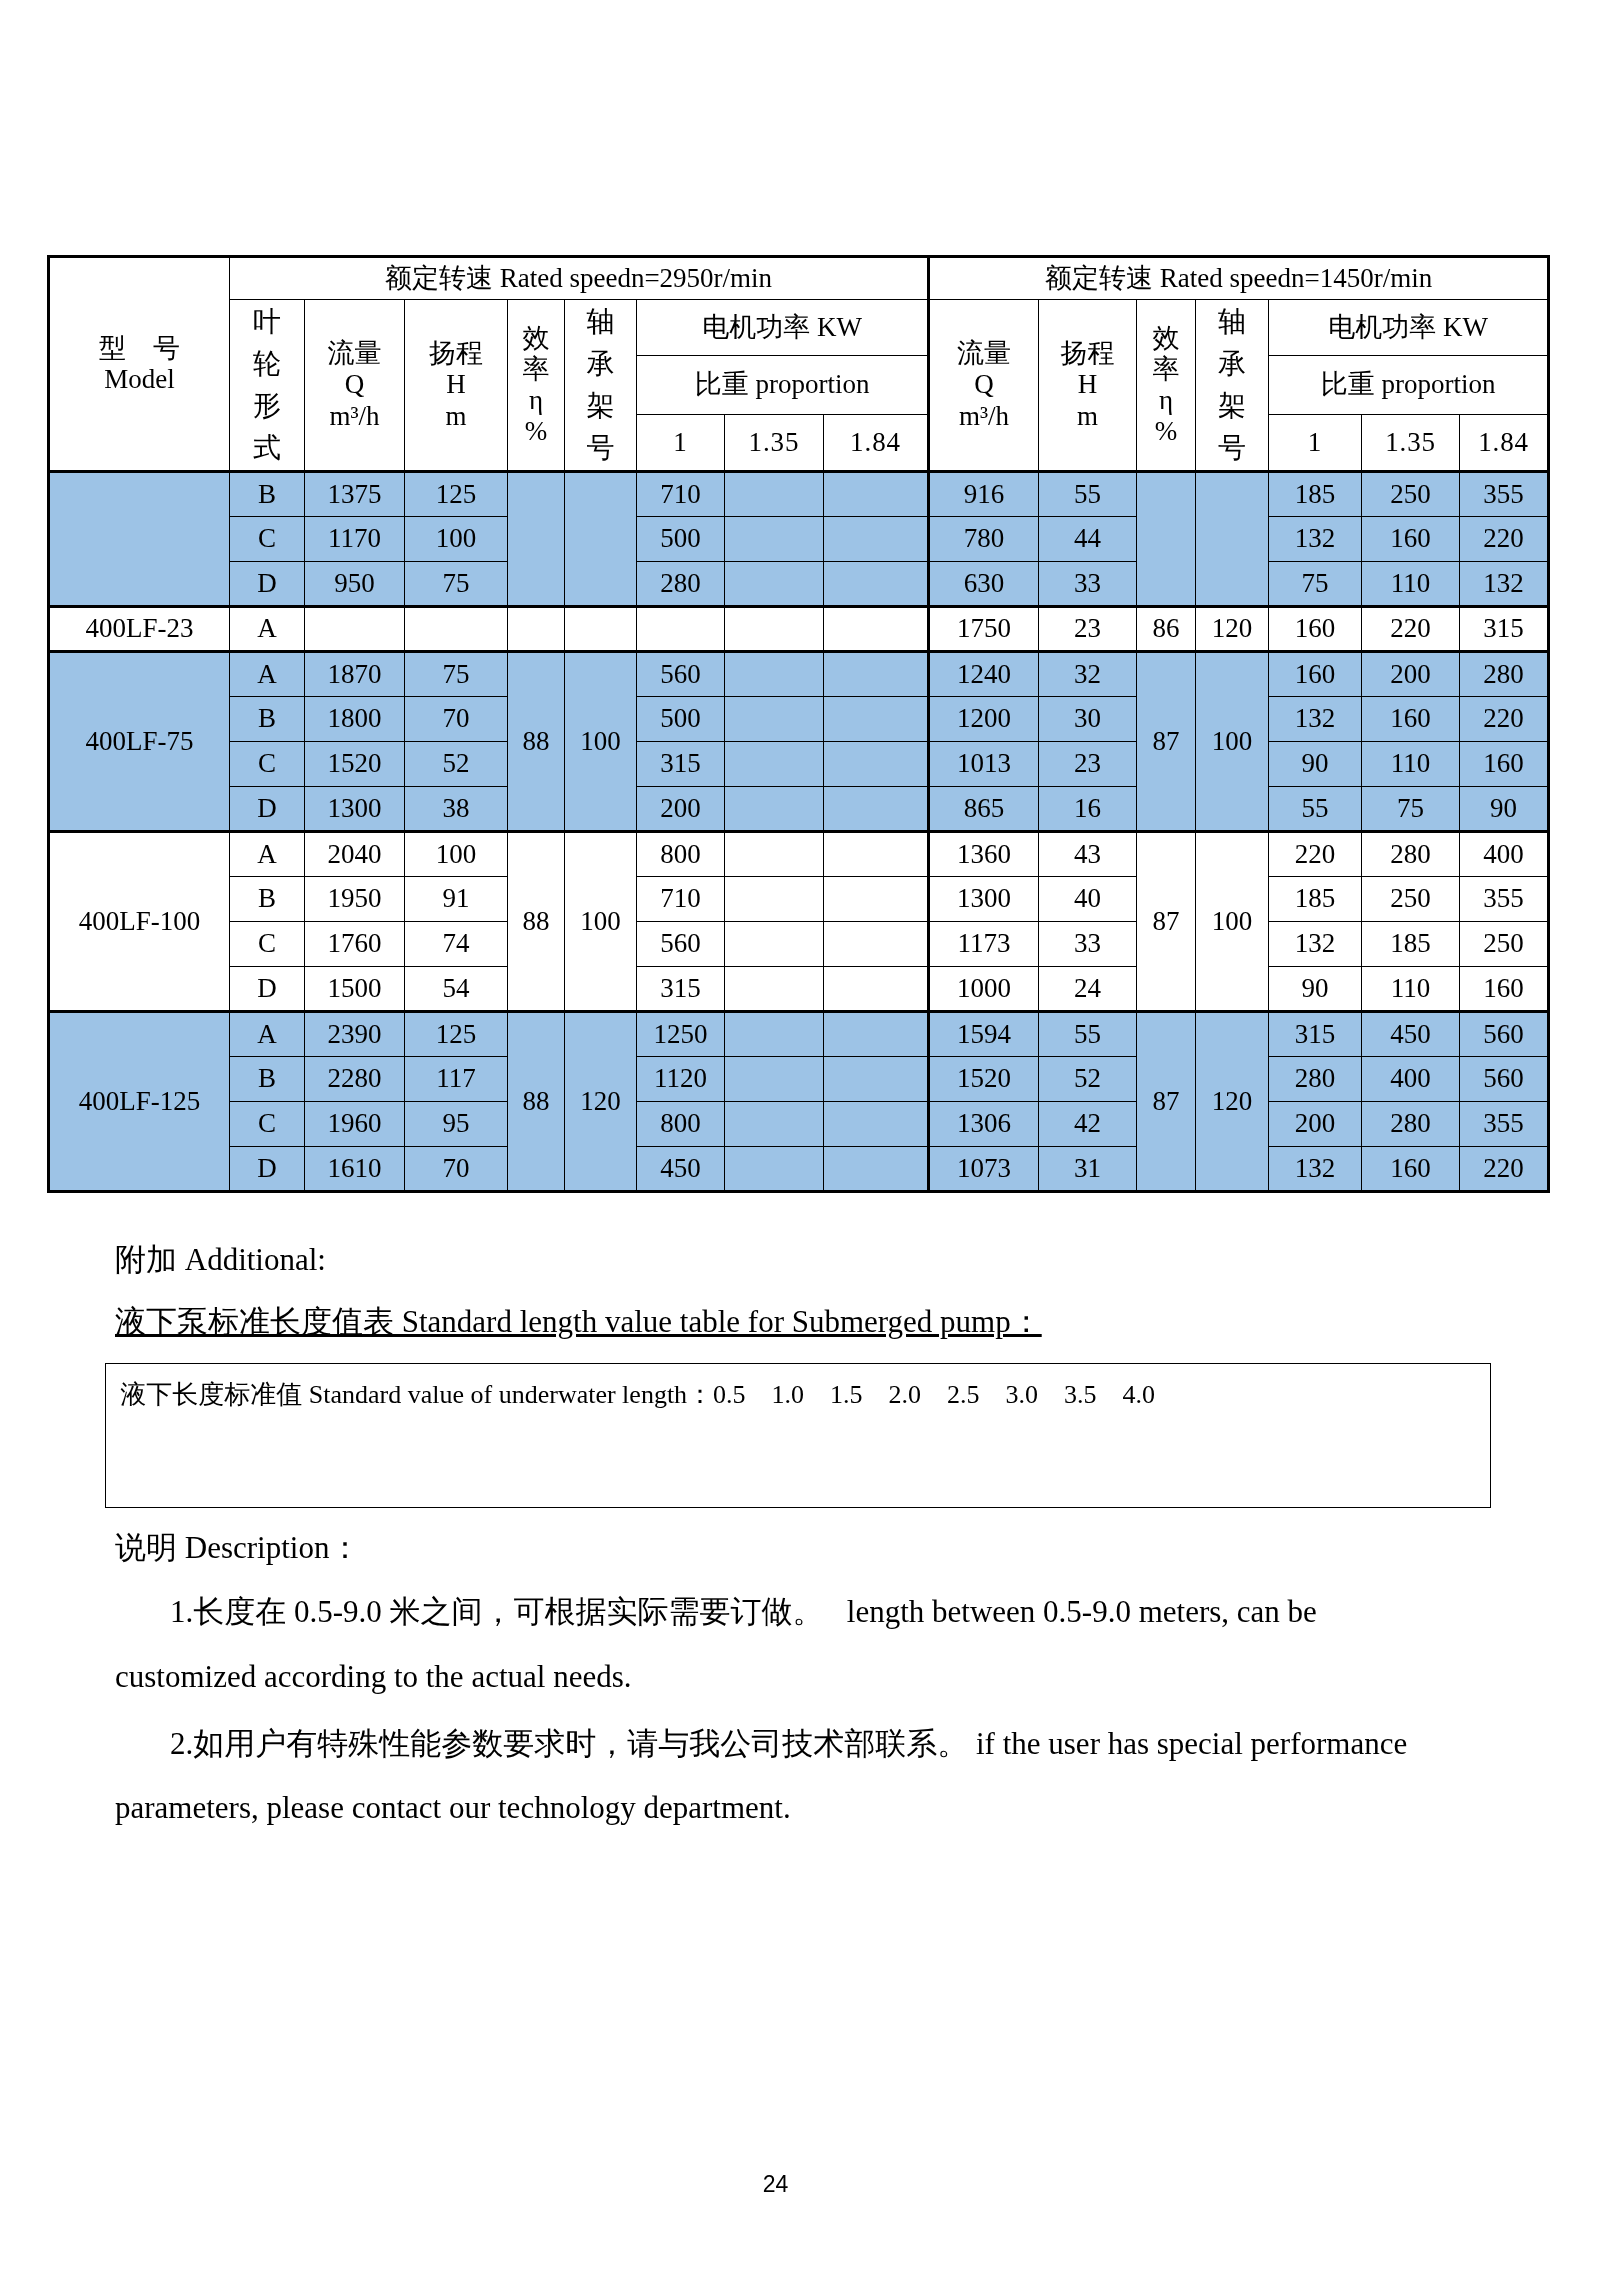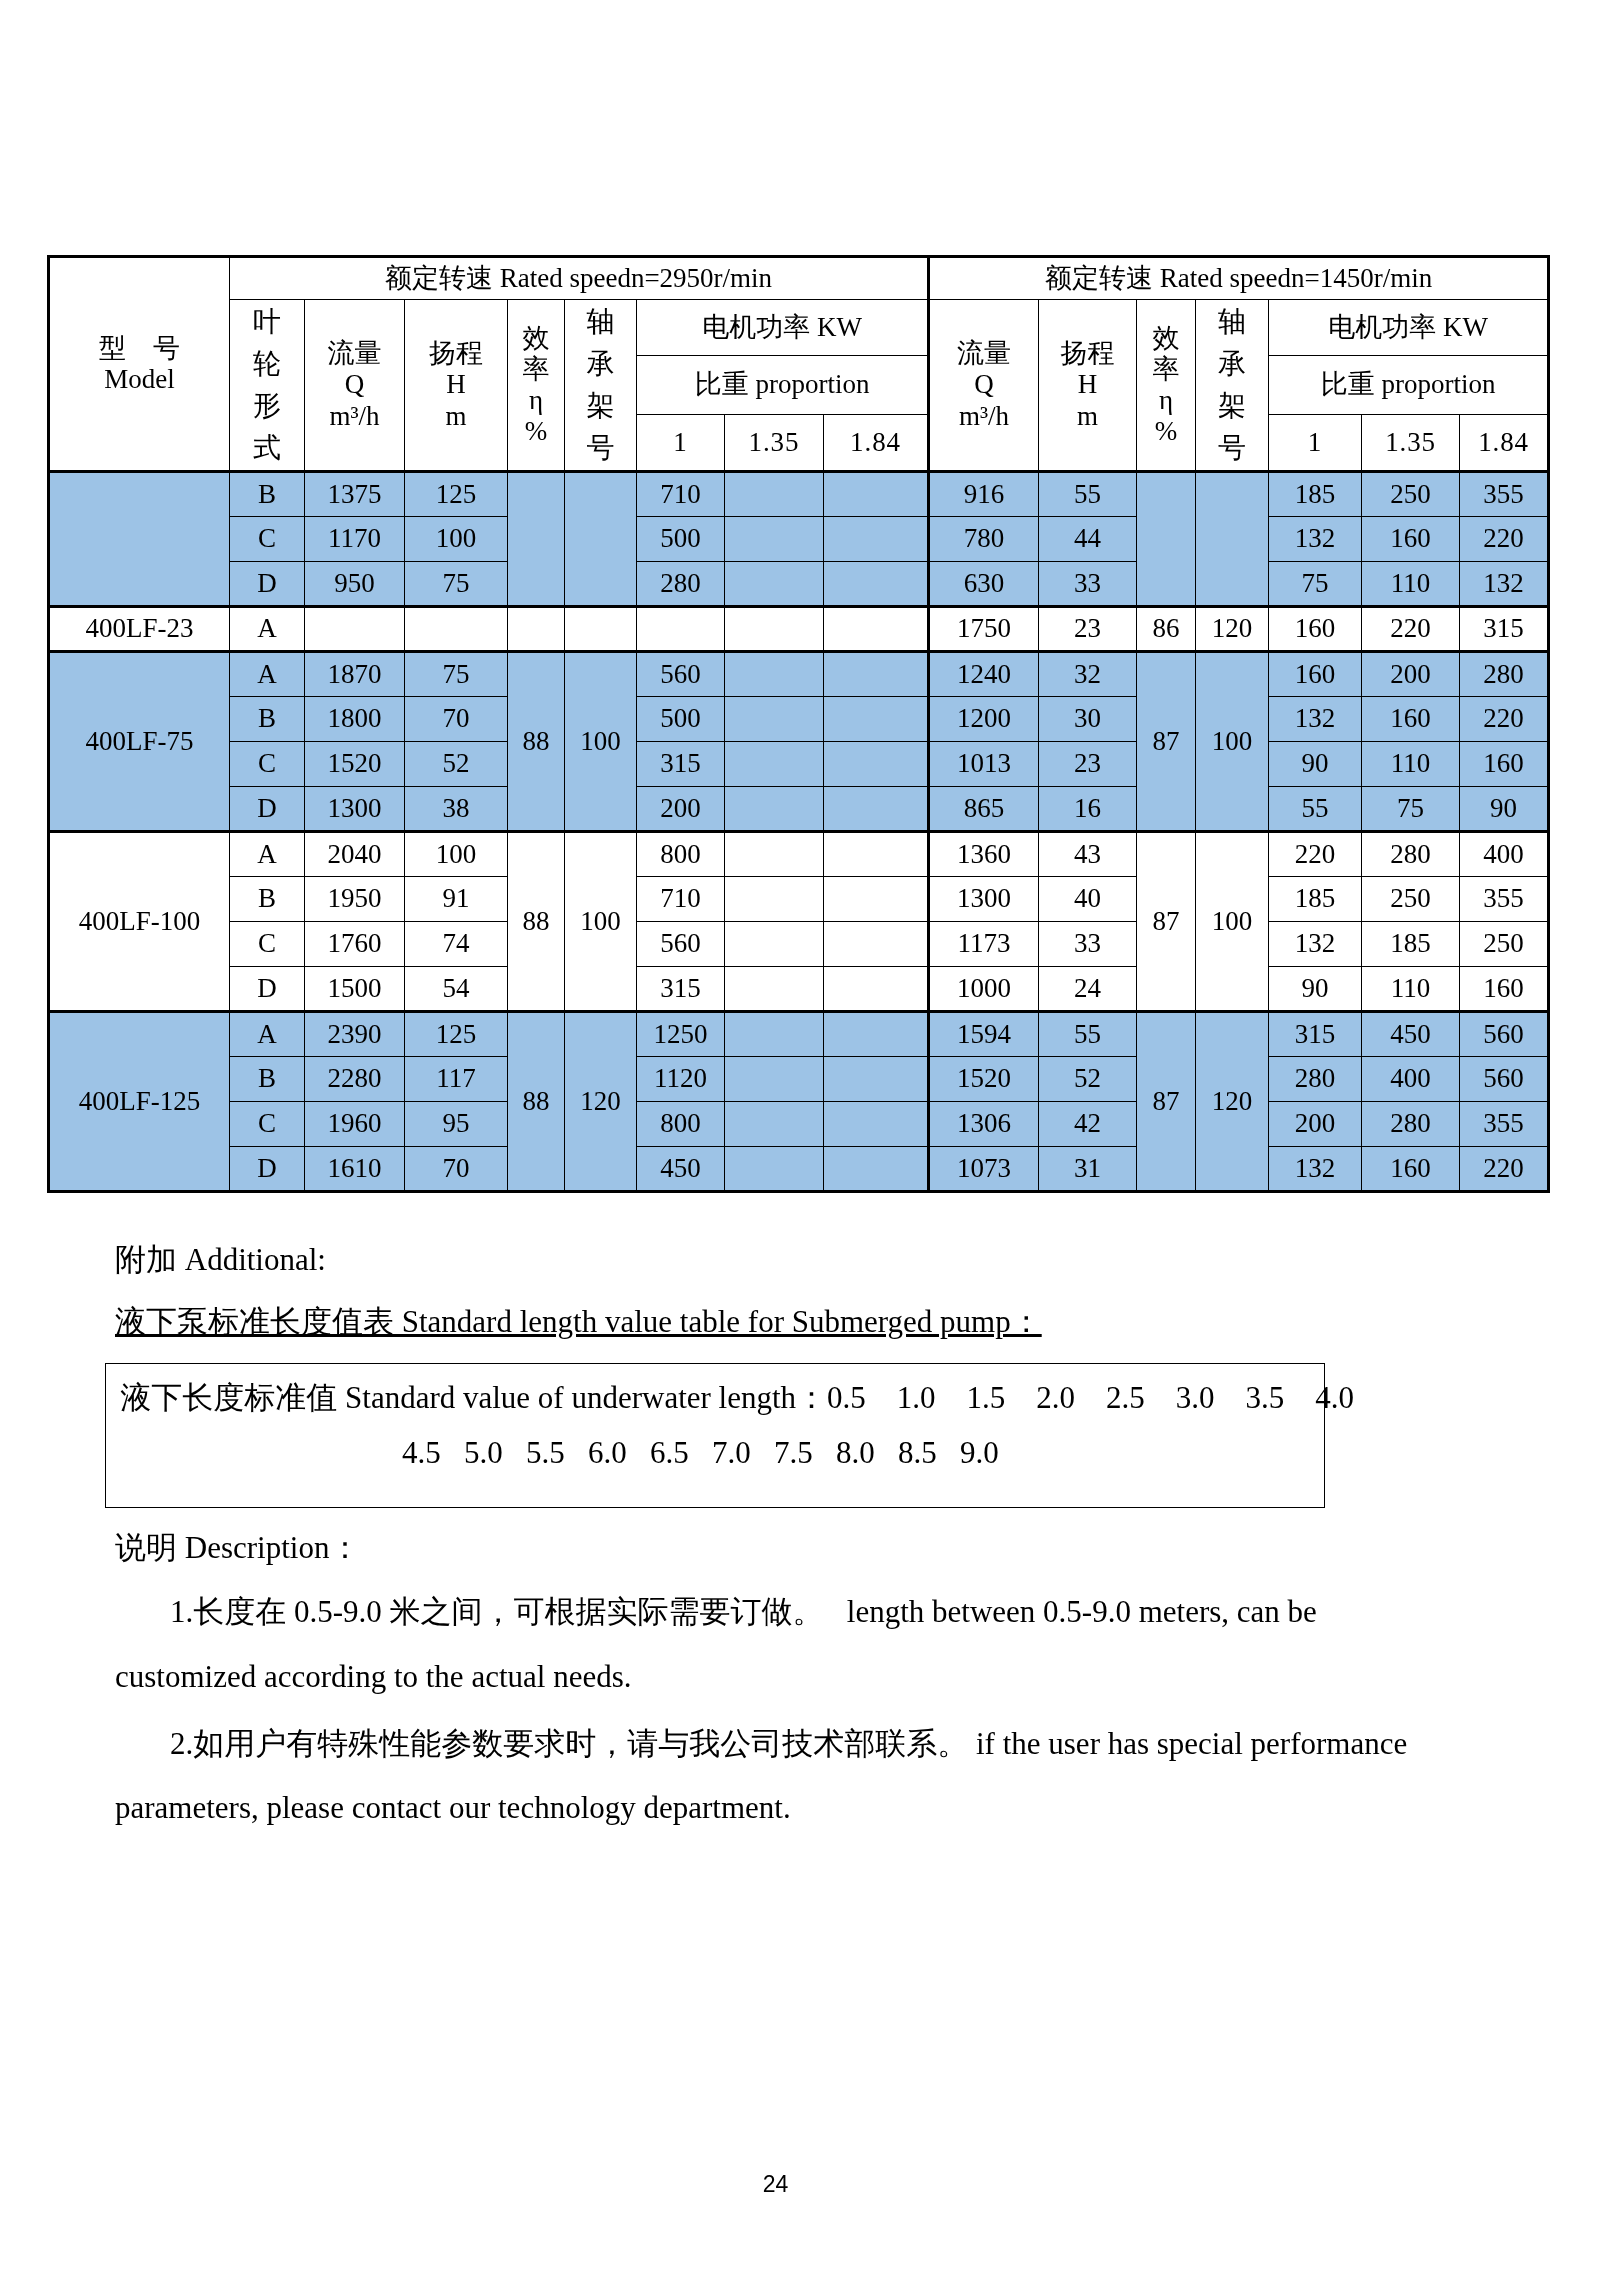--- a/index.html
+++ b/index.html
@@ -45,23 +45,23 @@
 
   tr.shade td { background:#9DC3E6; }
   tr.block-start td { border-top-width:3.6px; }
   .sec-start { border-left-width:3.6px !important; }
   .eff-col   { border-left-width:2.7px; }
 
   
   .tx { position:absolute; font-size:31px; white-space:pre; }
   .len-box {
     position:absolute; left:105px; top:1363px;
-    width:1220px; height:145px;
+    width:1386px; height:145px;
     border:1.8px solid #000; box-sizing:border-box;
-    font-size:31px;
+    font-size:26px;
   }
   .len-box .l1 { padding:12.5px 0 0 14.3px; white-space:pre; }
   .len-box .l2 { padding:16px 0 0 296px; white-space:pre; }
   .page-num {
     position:absolute; left:0; top:2171px; width:1551px;
     text-align:center; font-size:23px;
     font-family:"Liberation Sans","DejaVu Sans",sans-serif;
   }
 </style>
 </head>
@@ -376,21 +376,20 @@
           <td>220</td>
         </tr>
       </tbody>
   </table>
 
   <div class="tx" style="left:115px; top:1239px;">附加 Additional:</div>
   <div class="tx" style="left:115px; top:1301px;text-decoration:underline;">液下泵标准长度值表 Standard length value table for Submerged pump：</div>
 
   <div class="len-box">
     <div class="l1">液下长度标准值 Standard value of underwater length：0.5    1.0    1.5    2.0    2.5    3.0    3.5    4.0</div>
-    <div class="l2">4.5   5.0   5.5   6.0   6.5   7.0   7.5   8.0   8.5   9.0</div>
   </div>
 
   <div class="tx" style="left:115px; top:1527px;">说明 Description：</div>
   <div class="tx" style="left:170px; top:1591px;">1.长度在 0.5-9.0 米之间，可根据实际需要订做。   length between 0.5-9.0 meters, can be</div>
   <div class="tx" style="left:115px; top:1659px;">customized according to the actual needs.</div>
   <div class="tx" style="left:170px; top:1723px;">2.如用户有特殊性能参数要求时，请与我公司技术部联系。 if the user has special performance</div>
   <div class="tx" style="left:115px; top:1790px;text-align:center;">parameters, please contact our technology department.</div>
 
   <div class="page-num">24</div>
 

